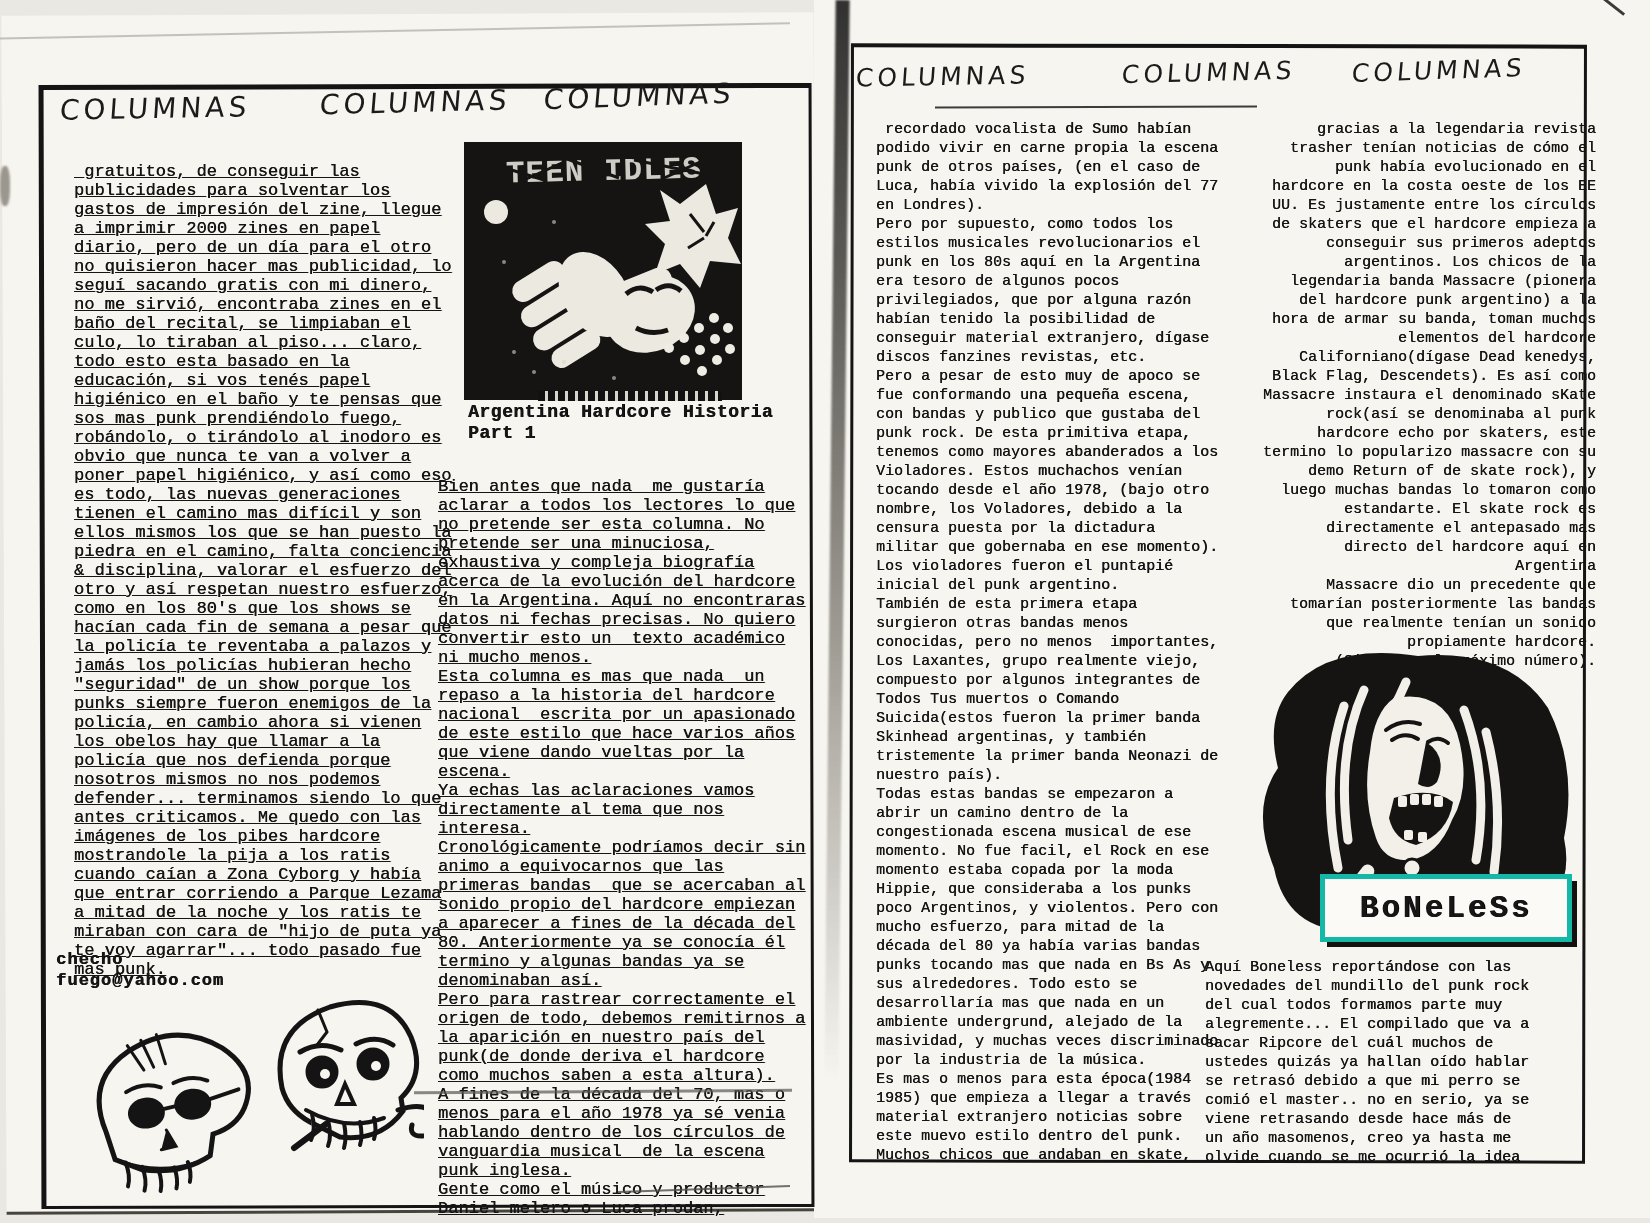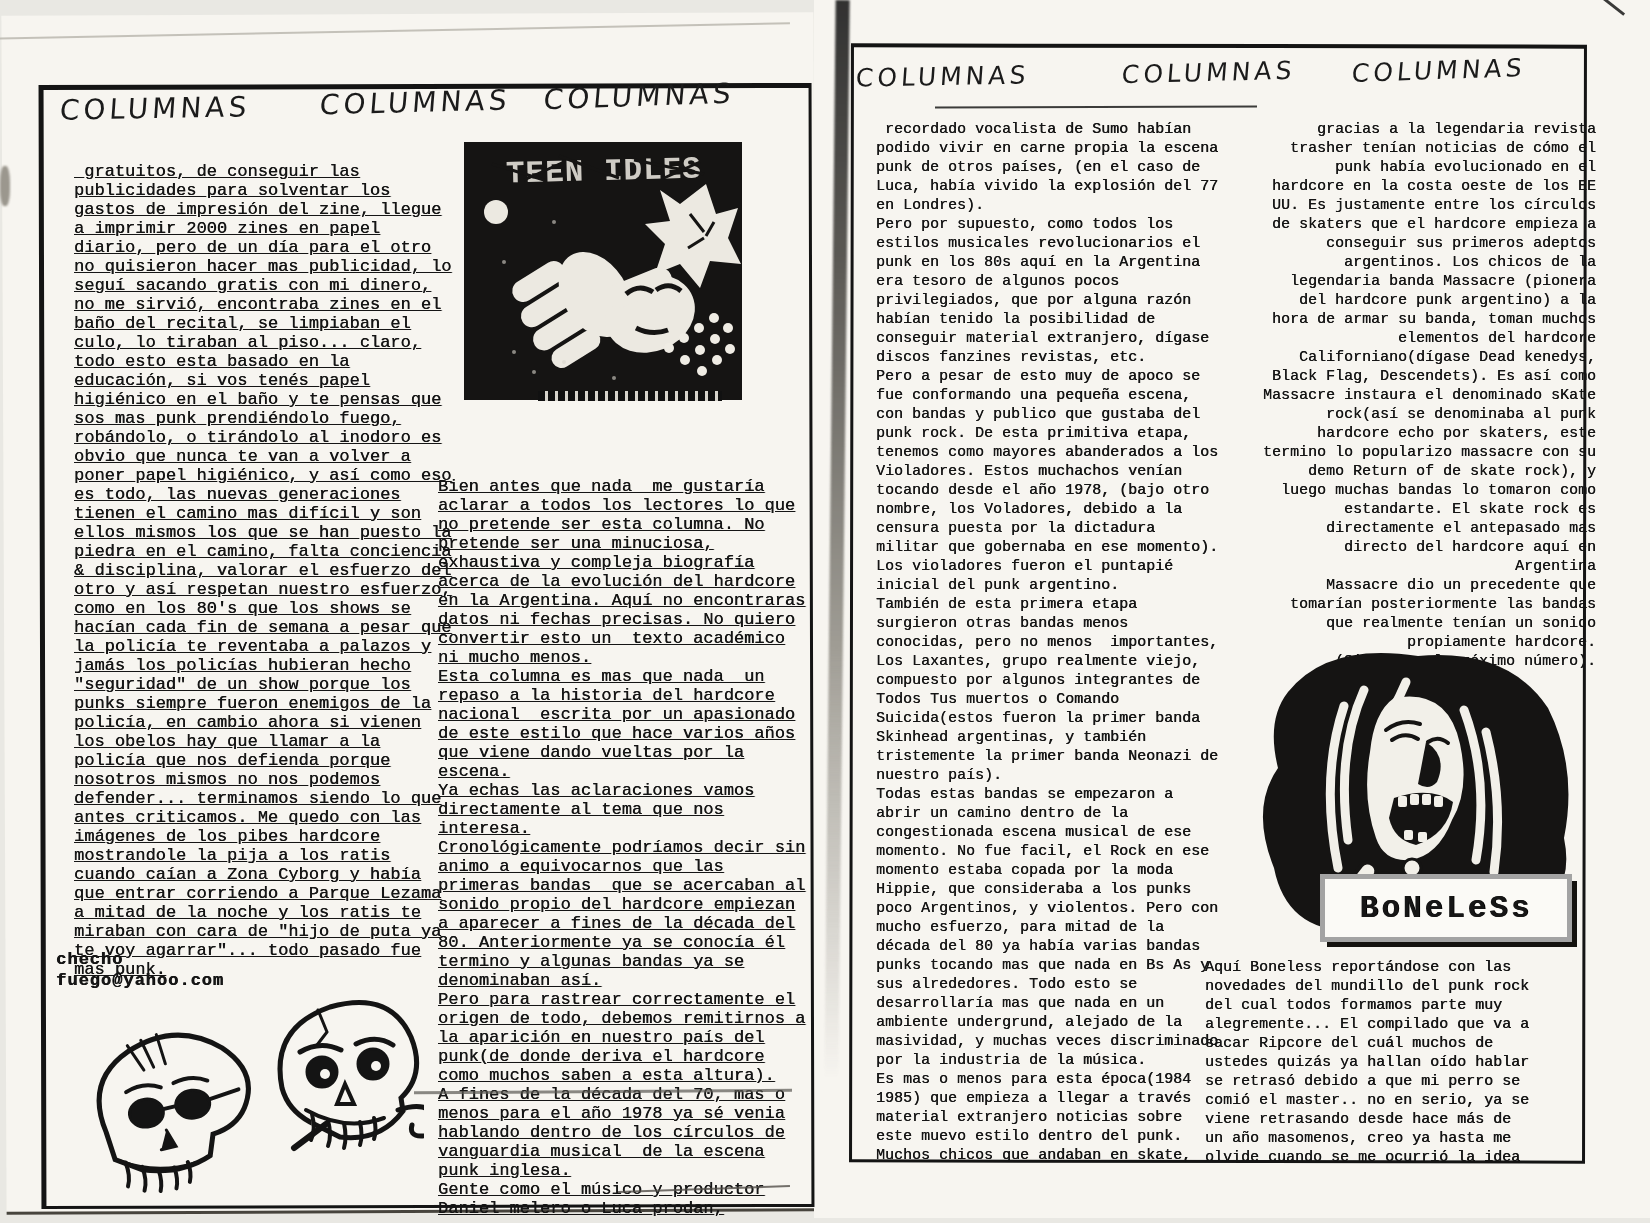--- a/index.html
+++ b/index.html
@@ -58,21 +58,21 @@
     display:flex;align-items:center;justify-content:center;
     font-weight:bold;font-size:34px;letter-spacing:4px;text-shadow:1px 0 0 #000;
   }
   .cover-strip{
     position:absolute;left:538px;top:391px;width:184px;height:10px;
     background:repeating-linear-gradient(90deg,#111 0 7px,#d8d5cd 7px 10px);
   }
 
   .boneless-box{
     position:absolute;left:1320px;top:874px;width:242px;height:58px;
-    background:#fbfaf6;border:5px solid #a3a3a3;
+    background:#fbfaf6;border:5px solid #14b8a6;
     box-shadow:6px 6px 0 -1px #14120e;
     display:flex;align-items:center;justify-content:center;
     font-weight:bold;font-size:31px;letter-spacing:3px;text-shadow:.8px 0 0 #000;
   }
 
   .illus{position:absolute;}
   .strike{position:absolute;background:#3c3c3a;height:2px;}
   .s1{left:935px;top:106px;width:322px;transform:rotate(-.2deg);}
   .s2{left:414px;top:1090px;width:378px;height:3px;opacity:.7;transform:rotate(-.4deg);background:#5a5852;}
   .s3{left:618px;top:1188px;width:172px;opacity:.8;transform:rotate(-2deg);background:#514e48;}
@@ -217,20 +217,22 @@
         <circle cx="70" cy="230" r="2"></circle>
         <circle cx="100" cy="220" r="2"></circle>
         <circle cx="40" cy="120" r="2"></circle>
         <circle cx="150" cy="236" r="2"></circle>
         <circle cx="90" cy="80" r="2"></circle>
     </g>
   </svg>
 
   <div class="cover-strip"></div>
 
+  <div class="heading" style="left:468px;top:402px;">Argentina Hardcore Historia
+Part 1</div>
   <pre class="tw left-type" style="left:420px;top:459px;width:372px;">Bien antes que nada  me gustaría
 aclarar a todos los lectores lo que
 no pretende ser esta columna. No
 pretende ser una minuciosa,
 exhaustiva y compleja biografía
 acerca de la evolución del hardcore
 en la Argentina. Aquí no encontraras
 datos ni fechas precisas. No quiero
 convertir esto un  texto académico
 ni mucho menos.

